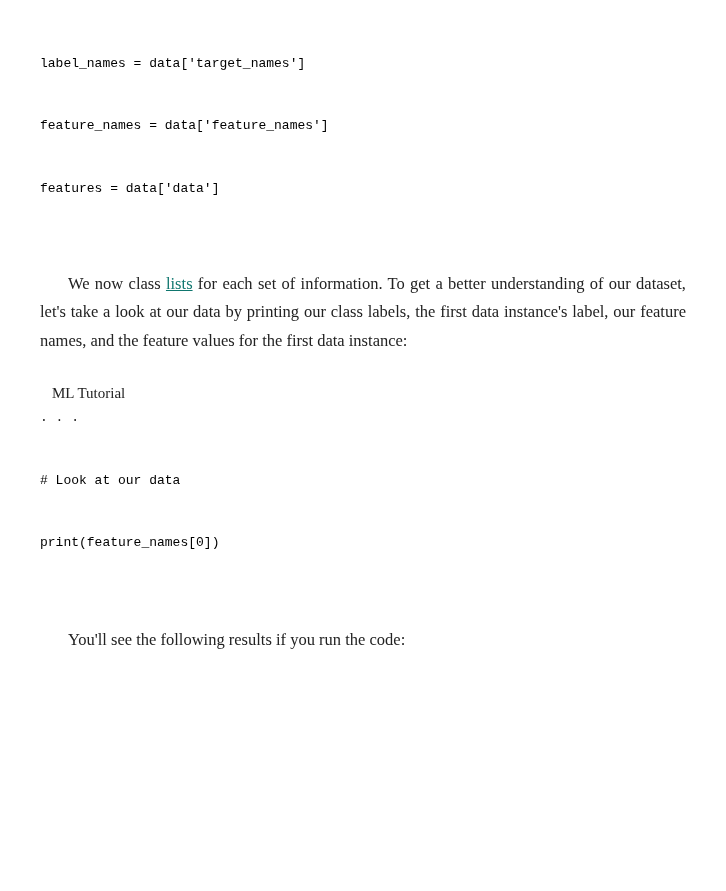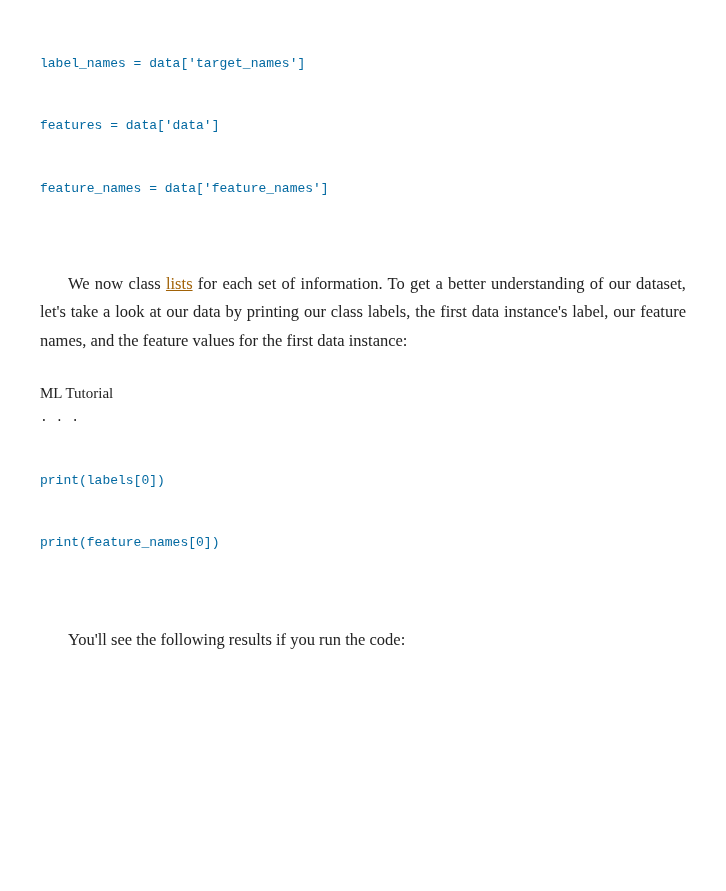--- a/index.html
+++ b/index.html
@@ -11,46 +11,46 @@
     color: #222;
     position: relative;
   }
   .page {
     padding: 22px 40px 15px 40px;
   }
   .code-block {
     font-family: 'Courier New', monospace;
     font-size: 13px;
     line-height: 1.3;
-    color: #0369a1;
+    color: #000000;
     white-space: pre;
   }
   .code-block .code-line {
     display: block;
     margin-bottom: 12px;
   }
   .prose {
     font-size: 16.5px;
     line-height: 1.72;
     color: #222;
     margin: 26px 0 24px 0;
     text-align: justify;
   }
   .prose .first-indent {
     display: inline-block;
     width: 28px;
   }
   .prose a {
-    color: #a16207;
+    color: #0f766e;
     text-decoration: underline;
   }
   .ml-heading {
     font-family: Georgia, serif;
     font-size: 15px;
-    margin: 30px 0 8px 0;
+    margin: 30px 0 8px 12px;
     color: #222;
   }
   .ellips {
     font-family: 'Courier New', monospace;
     font-size: 13px;
     display: block;
     margin-bottom: 14px;
   }
   .prose2 {
     font-size: 16.5px;
@@ -63,34 +63,34 @@
     width: 28px;
   }
 </style>
 </head>
 <body>
 
 <div class="page">
 
   <div class="code-block">
     <span class="code-line">label_names = data['target_names']</span>
+    <span class="code-line">feature_names = data['feature_names']</span>
     <span class="code-line">features = data['data']</span>
-    <span class="code-line">feature_names = data['feature_names']</span>
   </div>
 
   <p class="prose">
     <span class="first-indent"></span><span>We  now  class </span><a href="#">lists</a><span>  for  each  set  of  information.  To  get  a  better understanding of our dataset, let's take a look at our data by printing our class  labels, the  first  data  instance's  label,  our  feature  names,  and  the feature values for the first data instance:</span>
   </p>
 
   <div class="ml-heading">ML Tutorial</div>
 
   <span class="ellips">. . .</span>
 
   <div class="code-block">
-    <span class="code-line">print(labels[0])</span>
+    <span class="code-line"># Look at our data</span>
     <span class="code-line">print(feature_names[0])</span>
   </div>
 
   <p class="prose2">
     <span class="first-indent"></span><span>You'll see the following results if you run the code:</span>
   </p>
 
 </div>
 
 </body></html>

